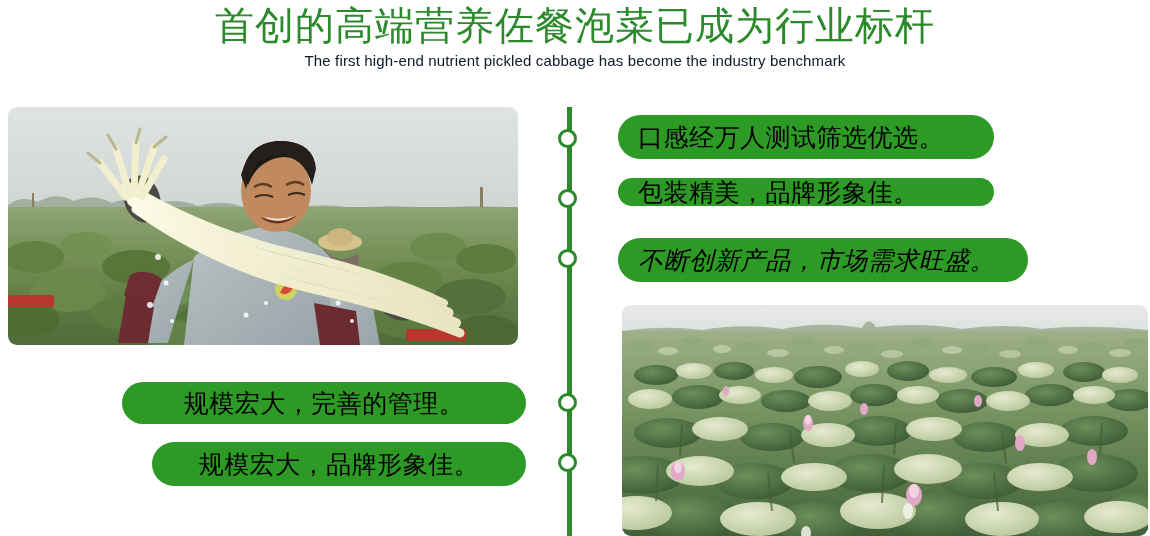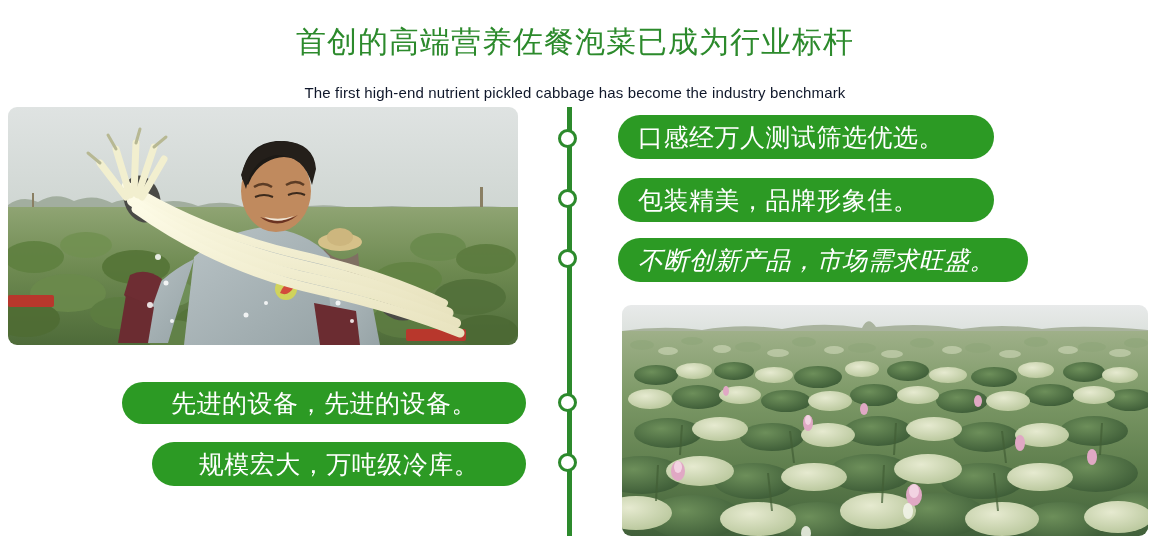--- a/index.html
+++ b/index.html
@@ -20,23 +20,23 @@
 
   
   .header {
     position: absolute;
     left: 0;
     top: 0;
     width: 1150px;
     text-align: center;
   }
   .title-cn {
-    margin: 16px;
+    margin: 0;
     padding-top: 8px;
-    font-size: 30px;
+    font-size: 39px;
     line-height: 36px;
     font-weight: normal;
     letter-spacing: 1px;
     color: #2c8a2c;
     font-family: "DejaVu Sans", "Liberation Sans", sans-serif;
   }
   .title-en {
     margin: 0;
     padding-top: 7px;
     font-size: 15px;
@@ -77,21 +77,21 @@
   .dot-2 { top: 82px; }
   .dot-3 { top: 142px; }
   .dot-4 { top: 286px; }
   .dot-5 { top: 346px; }
 
   
   .pill {
     position: absolute;
     box-sizing: border-box;
     background: #2c9a24;
-    color: #ffffff;
+    color: #000000;
     border-radius: 999px;
     display: flex;
     align-items: center;
     font-size: 25px;
     line-height: 1;
     letter-spacing: 0.5px;
     font-family: "DejaVu Sans", "Liberation Sans", sans-serif;
     white-space: nowrap;
   }
   .pill-right {
@@ -99,21 +99,21 @@
     padding-left: 20px;
     padding-right: 20px;
   }
   .pill-left {
     justify-content: center;
     padding-left: 18px;
     padding-right: 18px;
   }
 
   .pill-r1 { left: 618px; top: 115px; width: 376px; height: 44px; }
-  .pill-r2 { left: 618px; top: 178px; width: 376px; height: 44px; }
+  .pill-r2 { left: 618px; top: 178px; width: 376px; height: 28px; }
   .pill-r3 { left: 618px; top: 238px; width: 410px; height: 44px; font-style: italic; }
 
   .pill-l1 { left: 122px; top: 382px; width: 404px; height: 42px; }
   .pill-l2 { left: 152px; top: 442px; width: 374px; height: 44px; }
 
   
   .photo {
     position: absolute;
     border-radius: 9px;
     overflow: hidden;
@@ -268,22 +268,22 @@
     <div class="timeline-dot dot-2"></div>
     <div class="timeline-dot dot-3"></div>
     <div class="timeline-dot dot-4"></div>
     <div class="timeline-dot dot-5"></div>
   </div>
 
   <div class="pill pill-right pill-r1">口感经万人测试筛选优选。</div>
   <div class="pill pill-right pill-r2">包装精美，品牌形象佳。</div>
   <div class="pill pill-right pill-r3">不断创新产品，市场需求旺盛。</div>
 
-  <div class="pill pill-left pill-l1">先进的设备，先进的设备。</div>
-  <div class="pill pill-left pill-l2">规模宏大，万吨级冷库。</div>
+  <div class="pill pill-left pill-l1">规模宏大，完善的管理。</div>
+  <div class="pill pill-left pill-l2">规模宏大，品牌形象佳。</div>
 
   <div class="photo photo-right">
     <svg viewBox="0 0 526 231" preserveAspectRatio="none">
       <defs>
         <linearGradient id="skyR" x1="0" y1="0" x2="0" y2="1">
           <stop offset="0%" stop-color="#e8eaea"></stop>
           <stop offset="100%" stop-color="#dde2de"></stop>
         </linearGradient>
         <linearGradient id="fieldR" x1="0" y1="0" x2="0" y2="1">
           <stop offset="0%" stop-color="#9fb089"></stop>

